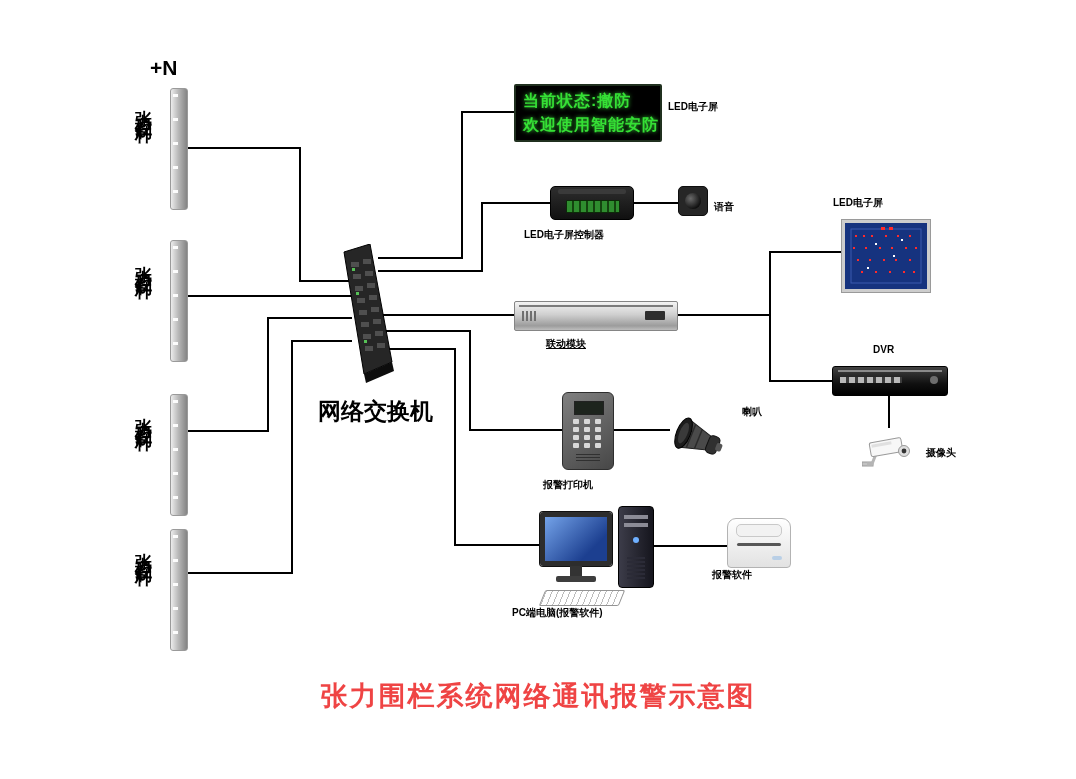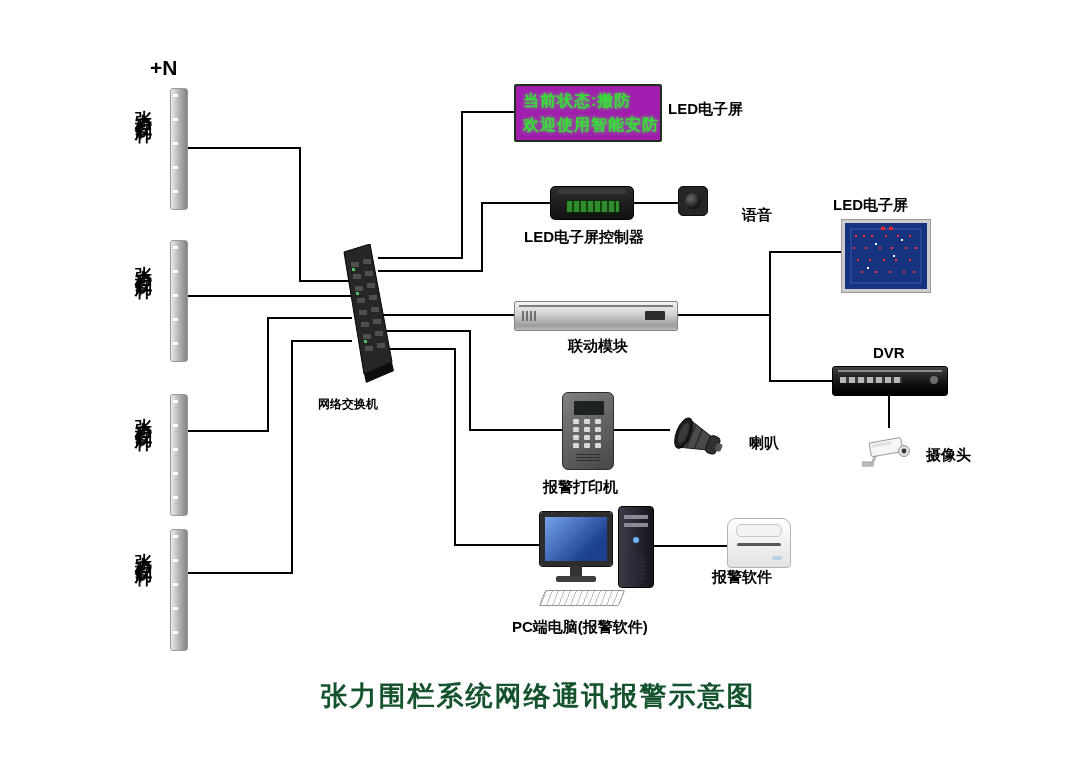--- a/index.html
+++ b/index.html
@@ -1,31 +1,31 @@
 <!DOCTYPE html>
 <html><head>
 <meta charset="utf-8">
 <style>
   html,body{margin:0;padding:0;background:#fff;}
   .canvas{position:relative;width:1076px;height:779px;background:#ffffff;overflow:hidden;
           font-family:"Liberation Sans","DejaVu Sans",sans-serif;color:#000;}
   
   #wires{position:absolute;left:0;top:0;width:1076px;height:779px;z-index:1;}
   .dev{position:absolute;z-index:2;}
-  .lbl{position:absolute;z-index:3;font-size:15px;font-weight:bold;white-space:nowrap;}
+  .lbl{position:absolute;z-index:3;font-size:10px;font-weight:bold;white-space:nowrap;}
   
   .pole{width:16px;height:120px;background:linear-gradient(to right,#ececec,#b9b9b9 45%,#848484);
         border:1px solid #9a9a9a;border-radius:3px;}
   .pole .ticks{position:absolute;left:2px;top:5px;bottom:5px;width:5px;
         background:repeating-linear-gradient(to bottom,rgba(255,255,255,.95) 0 3px,transparent 3px 24px);}
   .pole-label{position:absolute;z-index:3;writing-mode:vertical-rl;text-orientation:upright;
         font-size:17px;font-weight:bold;letter-spacing:4px;line-height:20px;}
   .plus-n{position:absolute;z-index:3;font-size:21px;font-weight:bold;}
   
-  .led-screen{width:148px;height:58px;background:#a21caf;border:2px solid #20301f;border-radius:2px;
+  .led-screen{width:148px;height:58px;background:#000000;border:2px solid #20301f;border-radius:2px;
         box-sizing:border-box;display:flex;flex-direction:column;justify-content:center;padding:3px 7px;}
   .led-line{color:#35e035;font-weight:bold;font-size:16px;line-height:24px;letter-spacing:1px;
         white-space:nowrap;text-shadow:0 0 4px rgba(70,255,70,.75);}
   
   .led-controller{width:84px;height:42px;}
   .lc-body{position:absolute;left:0;top:4px;right:0;bottom:4px;background:linear-gradient(#2e2e2e,#101010);
         border:1px solid #000;border-radius:5px;}
   .lc-terminal{position:absolute;left:16px;top:18px;width:52px;height:11px;border-radius:1px;
         background:repeating-linear-gradient(to right,#2f8d2f 0 5px,#14430f 5px 7px);border:1px solid #0c2a08;}
   .lc-ridge{position:absolute;left:8px;top:7px;width:68px;height:5px;background:#3a3a3a;border-radius:2px;}
@@ -75,21 +75,21 @@
         background:repeating-linear-gradient(to bottom,#2b2b37 0 2px,transparent 2px 4px);}
   
   .printer{width:62px;height:48px;background:linear-gradient(#ffffff,#e2e2e2);
         border:1px solid #b3b3b3;border-radius:9px 9px 4px 4px;}
   .pr-top{position:absolute;left:8px;right:8px;top:5px;height:11px;background:#f2f2f2;
         border:1px solid #c9c9c9;border-radius:5px;}
   .pr-slot{position:absolute;left:9px;right:9px;top:24px;height:3px;background:#575757;border-radius:2px;}
   .pr-btn{position:absolute;right:8px;bottom:7px;width:10px;height:4px;background:#b9cfe6;border-radius:2px;}
   
   .title{position:absolute;left:0;width:100%;top:678px;text-align:center;font-size:27px;font-weight:bold;
-        color:#14532d;letter-spacing:2px;z-index:3;}
+        color:#ef4444;letter-spacing:2px;z-index:3;}
 </style>
 </head>
 <body>
 
 <div class="canvas">
 
   <svg id="wires" viewBox="0 0 1076 779">
     <g fill="none" stroke="#000" stroke-width="2">
       <polyline points="188,148 300,148 300,281 352,281"></polyline>
       <polyline points="188,296 352,296"></polyline>
@@ -153,46 +153,46 @@
         <rect x="35" y="102" width="8" height="5"></rect>
           <rect x="47" y="99" width="8" height="5"></rect>
       </g>
       <g fill="#56c156">
         <rect x="22" y="24" width="3" height="3"></rect>
           <rect x="26" y="48" width="3" height="3"></rect>
         <rect x="34" y="96" width="3" height="3"></rect>
       </g>
     </svg>
   </div>
-  <div class="lbl" style="left:318px;top:396px;font-size:12px;">网络交换机</div>
+  <div class="lbl" style="left:318px;top:396px;font-size:23px;">网络交换机</div>
 
   <div class="dev led-screen" style="left:514px;top:84px;">
     <div class="led-line">当前状态:撤防</div>
     <div class="led-line">欢迎使用智能安防</div>
   </div>
   <div class="lbl" style="left:668px;top:100px;">LED电子屏</div>
 
   <div class="dev led-controller" style="left:550px;top:182px;">
     <div class="lc-body"></div>
     <div class="lc-ridge"></div>
     <div class="lc-terminal"></div>
   </div>
   <div class="lbl" style="left:524px;top:228px;">LED电子屏控制器</div>
 
   <div class="dev voice-box" style="left:678px;top:186px;">
     <div class="voice-cone"></div>
   </div>
-  <div class="lbl" style="left:714px;top:206px;margin-left:28px;">语音</div>
+  <div class="lbl" style="left:714px;top:200px;">语音</div>
 
   <div class="dev linkage" style="left:514px;top:301px;">
     <div class="lk-edge"></div>
     <div class="lk-vent"></div>
     <div class="lk-display"></div>
   </div>
-  <div class="lbl" style="left:568px;top:337px;">联动模块</div>
+  <div class="lbl" style="left:546px;top:337px;text-decoration:underline;">联动模块</div>
 
   <div class="lbl" style="left:833px;top:196px;">LED电子屏</div>
   <div class="dev led-map" style="left:842px;top:220px;">
     <svg width="82" height="66" viewBox="0 0 82 66">
       <rect x="0" y="0" width="82" height="66" fill="#16337f"></rect>
       <rect x="6" y="6" width="70" height="54" fill="none" stroke="#3a5ab0" stroke-width="1"></rect>
       <g fill="#ff2a2a">
         <rect x="10" y="12" width="2" height="2"></rect>
           <rect x="18" y="12" width="2" height="2"></rect>
         <rect x="26" y="12" width="2" height="2"></rect>
@@ -274,33 +274,33 @@
         <polygon points="12,12 40,20 40,34 12,42" fill="#4a4a4a" stroke="#1f1f1f"></polygon>
         <ellipse cx="12" cy="27" rx="7" ry="16" fill="#1c1c1c" stroke="#000"></ellipse>
         <ellipse cx="12" cy="27" rx="4" ry="11" fill="#3a3a3a"></ellipse>
         <rect x="38" y="18" width="11" height="18" rx="4" fill="#303030" stroke="#111"></rect>
         <rect x="47" y="23" width="6" height="8" rx="2" fill="#555"></rect>
         <line x1="20" y1="14.5" x2="20" y2="39.5" stroke="#2a2a2a" stroke-width="1.5"></line>
         <line x1="28" y1="16.5" x2="28" y2="37.5" stroke="#2a2a2a" stroke-width="1.5"></line>
       </g>
     </svg>
   </div>
-  <div class="lbl" style="left:742px;top:434px;margin-left:7px;">喇叭</div>
+  <div class="lbl" style="left:742px;top:405px;">喇叭</div>
 
   <div class="dev monitor" style="left:540px;top:512px;"></div>
   <div class="dev monitor-neck" style="left:570px;top:566px;"></div>
   <div class="dev monitor-base" style="left:556px;top:576px;"></div>
   <div class="dev keyboard" style="left:542px;top:590px;"></div>
   <div class="dev tower" style="left:618px;top:506px;">
     <div class="tower-drive" style="top:8px;"></div>
     <div class="tower-drive" style="top:16px;"></div>
     <div class="tower-btn"></div>
     <div class="tower-vent"></div>
   </div>
-  <div class="lbl" style="left:512px;top:606px;margin-top:12px;">PC端电脑(报警软件)</div>
+  <div class="lbl" style="left:512px;top:606px;">PC端电脑(报警软件)</div>
 
   <div class="dev printer" style="left:727px;top:518px;">
     <div class="pr-top"></div>
     <div class="pr-slot"></div>
     <div class="pr-btn"></div>
   </div>
   <div class="lbl" style="left:712px;top:568px;">报警软件</div>
 
   <div class="title">张力围栏系统网络通讯报警示意图</div>
 

